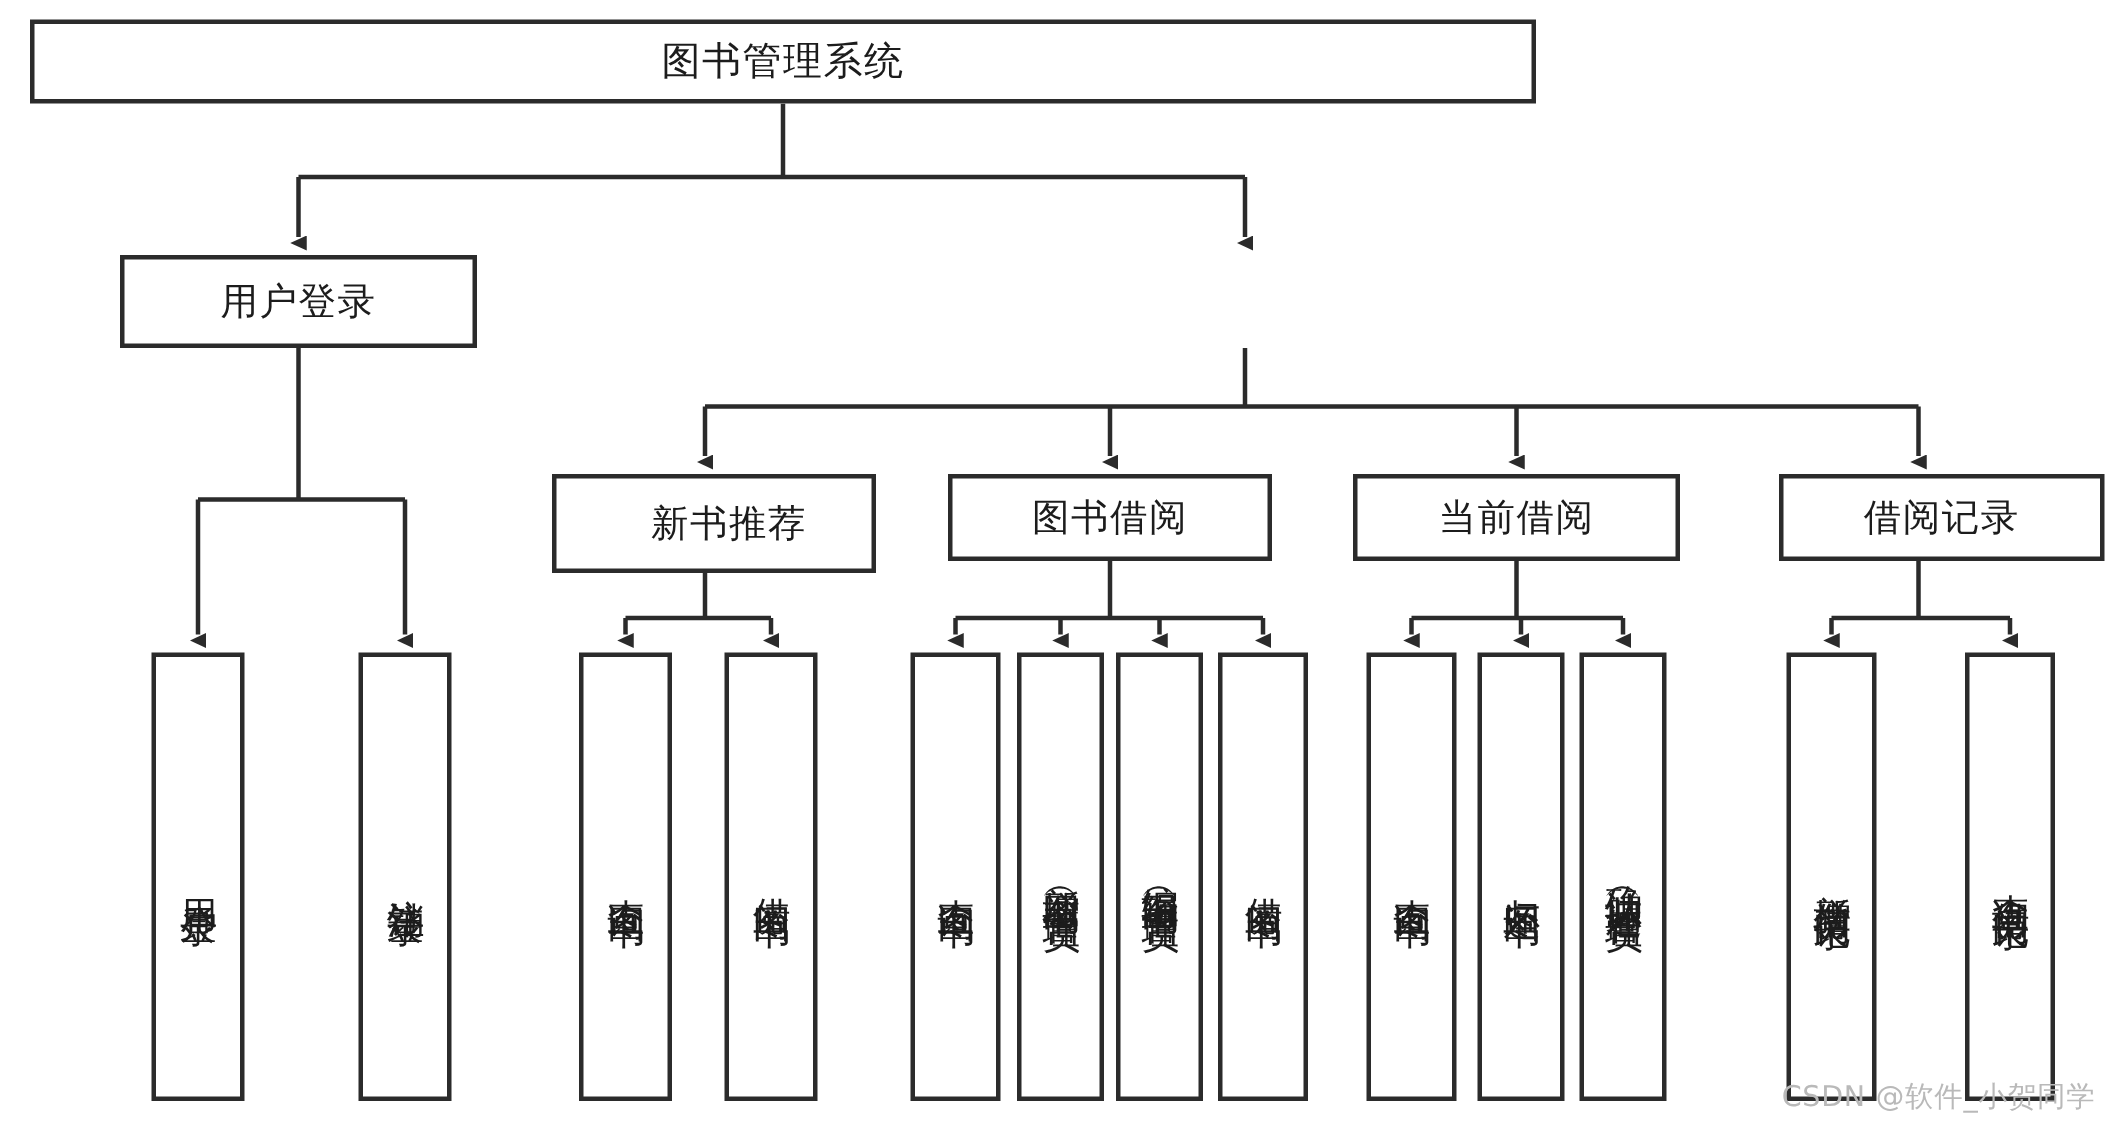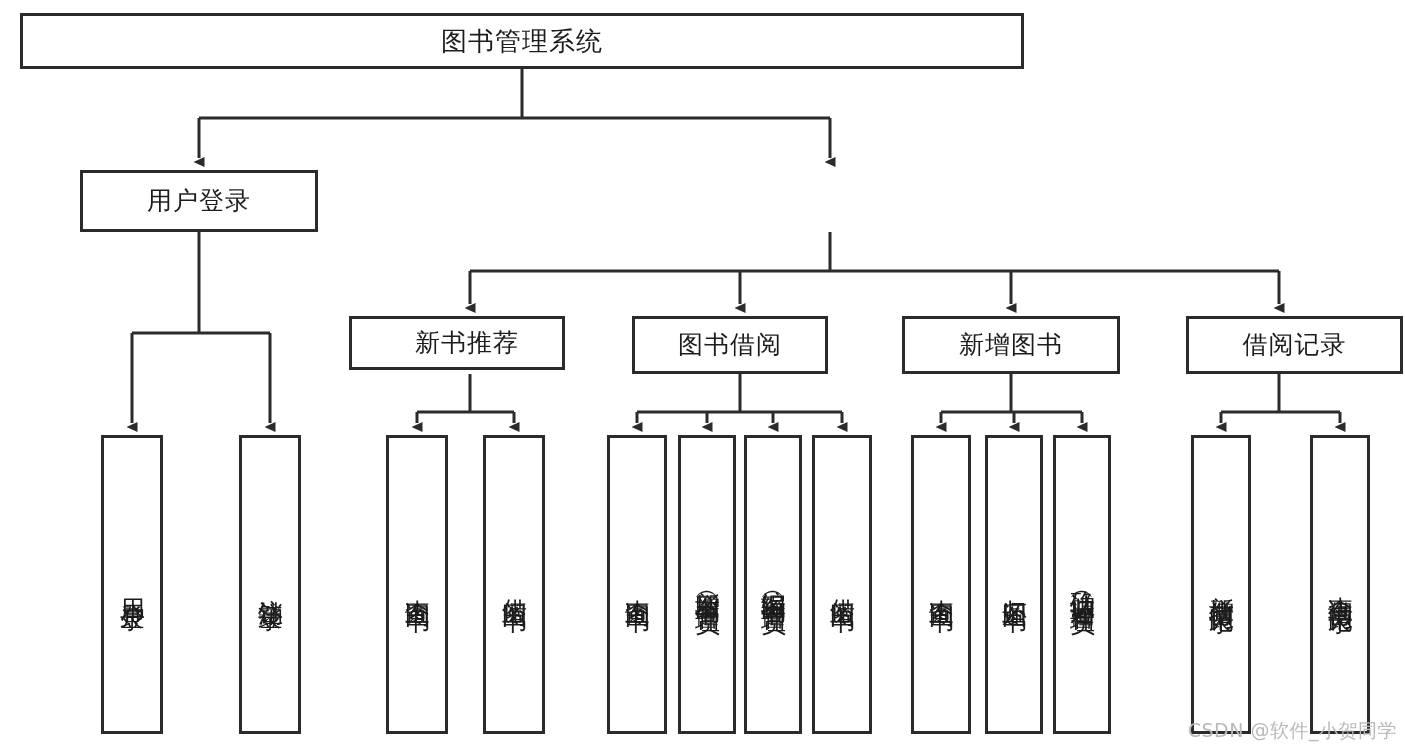--- a/index.html
+++ b/index.html
@@ -132,28 +132,28 @@
   </svg>
 
   <div class="node horiz root" style="left:20px; top:13px; width:1004px; height:56px;">
     <span class="label">图书管理系统</span>
   </div>
 
   <div class="node horiz" style="left:80px; top:170px; width:238px; height:62px;">
     <span class="label">用户登录</span>
   </div>
 
-  <div class="node horiz" style="left:349px; top:316px; width:216px; height:54px;padding-left:20px;">
+  <div class="node horiz" style="left:368px; top:316px; width:216px; height:66px;padding-left:20px;">
     <span class="label">新书推荐</span>
   </div>
-  <div class="node horiz" style="left:632px; top:316px; width:196px; height:58px;">
+  <div class="node horiz" style="left:632px; top:316px; width:216px; height:58px;">
     <span class="label">图书借阅</span>
   </div>
   <div class="node horiz" style="left:902px; top:316px; width:218px; height:58px;">
-    <span class="label">新增图书</span>
+    <span class="label">当前借阅</span>
   </div>
   <div class="node horiz" style="left:1170px; top:316px; width:217px; height:58px;margin-left:16px;">
     <span class="label">借阅记录</span>
   </div>
 
   <div class="node vert" style="left:101px; top:435px; width:62px; height:299px;">
     <span class="label">用户登录</span>
   </div>
   <div class="node vert" style="left:239px; top:435px; width:62px; height:299px;">
     <span class="label">注销登录</span>

